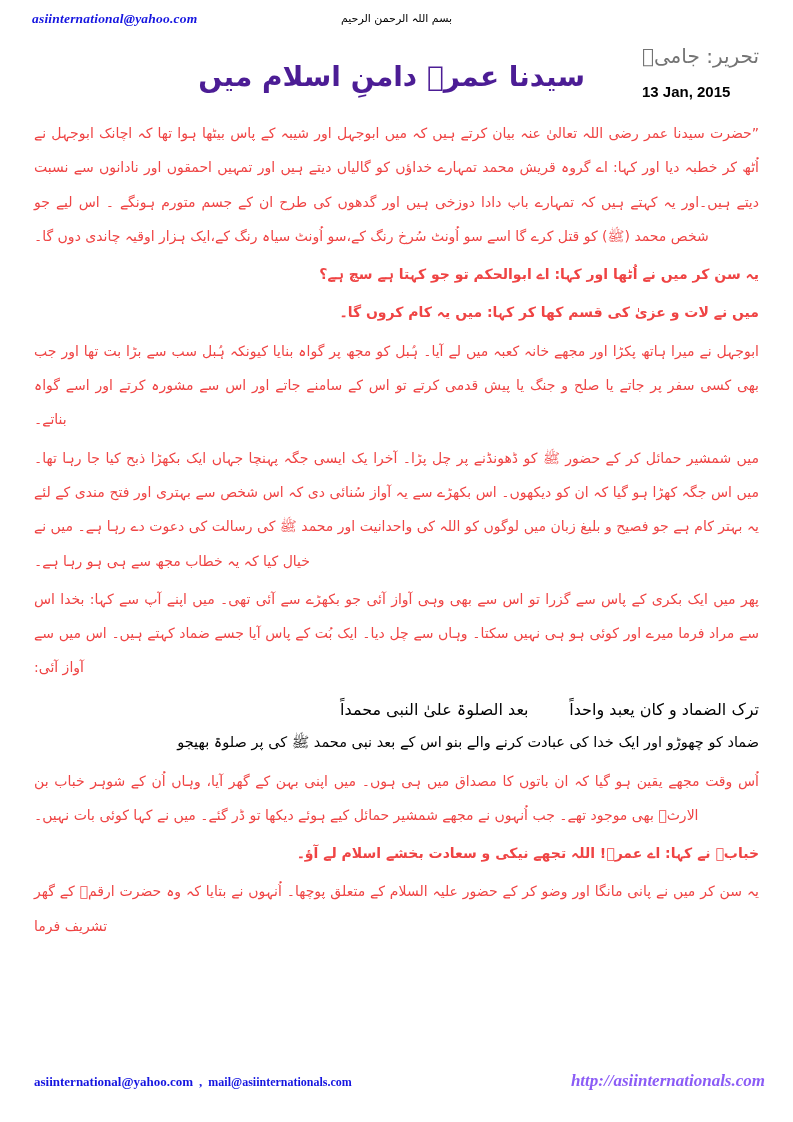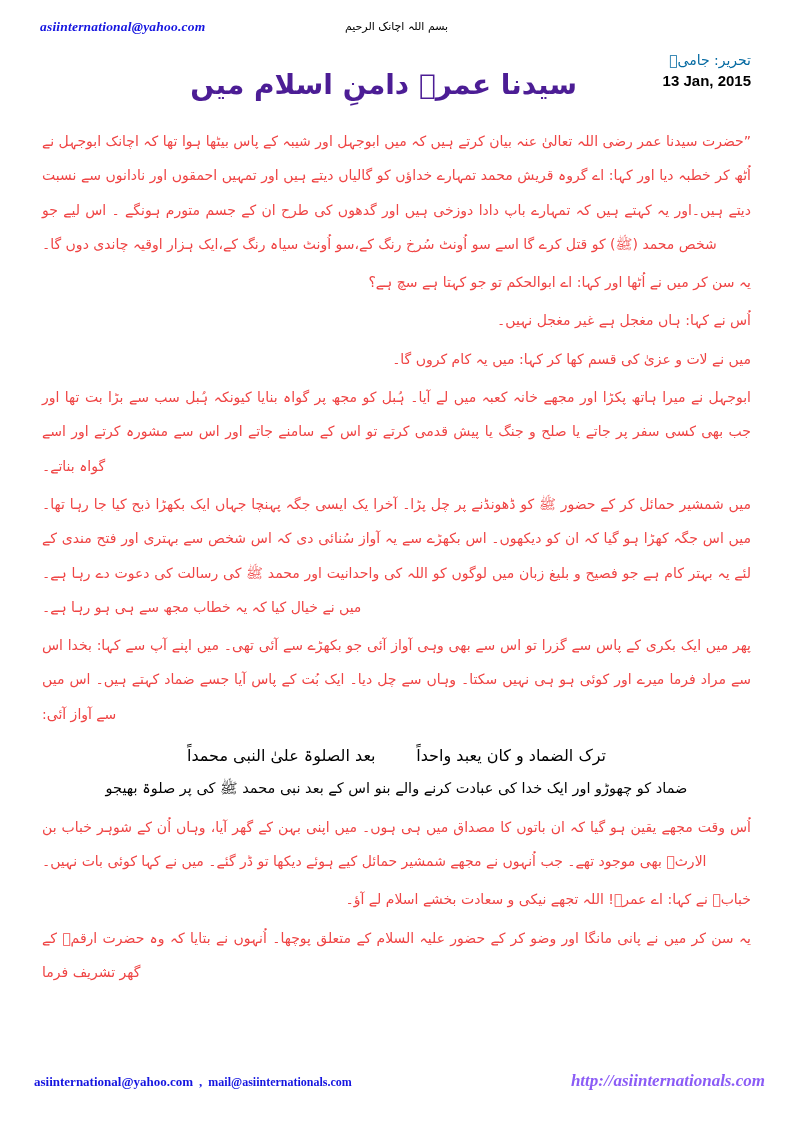--- a/index.html
+++ b/index.html
@@ -15,21 +15,21 @@
     overflow: hidden;
     font-family: "Liberation Serif", "DejaVu Serif", serif;
     color: #000000;
   }
 
   .page {
     position: relative;
     width: 793px;
     height: 1122px;
     box-sizing: border-box;
-    padding: 16px;
+    padding: 8px;
     background: #fff;
   }
 
   
   .header-bar {
     position: relative;
     height: 30px;
     padding: 4px 24px 0 24px;
     box-sizing: border-box;
   }
@@ -67,33 +67,33 @@
   .byline {
     position: absolute;
     right: 26px;
     top: 2px;
     text-align: right;
     direction: rtl;
     line-height: 1.25;
   }
   .byline-author {
     font-family: "DejaVu Sans", "Liberation Sans", sans-serif;
-    font-size: 14px;
-    color: #0369a1;
+    font-size: 20px;
+    color: #737373;
     display: block;
-    margin-bottom: 2px;
+    margin-bottom: 14px;
   }
   .byline-date {
     direction: ltr;
     font-family: "Liberation Sans", "DejaVu Sans", sans-serif;
     font-weight: bold;
     font-size: 15px;
     color: #000;
     display: block;
-    text-align: right;
+    text-align: left;
   }
   .doc-title {
     position: absolute;
     right: 200px;
     top: 18px;
     direction: rtl;
     font-family: "DejaVu Sans", "Liberation Sans", sans-serif;
     font-size: 28px;
     font-weight: 600;
     color: #4c1d95;
@@ -113,27 +113,28 @@
     text-align-last: left;
     font-family: "DejaVu Sans", "Liberation Sans", sans-serif;
     font-size: 14px;
     line-height: 2.45;
     color: #ef4444;
     margin: 0 0 4px 0;
   }
   .para.align-right {
     text-align: center;
     text-align-last: right;
+    font-weight: bold;
   }
 
   
   .quote-block {
     direction: rtl;
     margin: 10px 0 6px 0;
-    text-align: center;
+    text-align: right;
   }
   .quote-arabic {
     font-family: "DejaVu Sans", "Liberation Sans", sans-serif;
     font-size: 16px;
     line-height: 1.9;
     color: #000;
     letter-spacing: 0.5px;
     white-space: pre;
   }
   .quote-urdu {
@@ -186,38 +187,37 @@
     font-size: 12px;
   }
 </style>
 </head>
 <body>
 
 <div class="page">
 
   <div class="header-bar">
     <div class="header-email">asiinternational@yahoo.com</div>
-    <div class="header-bismillah">بسم اللہ اچانک الرحیم</div>
+    <div class="header-bismillah">بسم اللہ الرحمن الرحیم</div>
   </div>
 
   <div class="title-row">
     <div class="byline">
       <span class="byline-author">تحریر: جامیؒ</span>
       <span class="byline-date">13 Jan, 2015</span>
     </div>
     <div class="doc-title">سیدنا عمرؓ دامنِ اسلام میں</div>
   </div>
 
   <div class="body-wrap">
 
     <p class="para">”حضرت سیدنا عمر رضی اللہ تعالیٰ عنہ بیان کرتے ہیں کہ میں ابوجہل اور شیبہ کے پاس بیٹھا ہوا تھا کہ اچانک ابوجہل نے اُٹھ کر خطبہ دیا اور کہا:  اے گروہ قریش  محمد تمہارے خداؤں کو گالیاں دیتے ہیں اور تمہیں احمقوں اور نادانوں سے نسبت دیتے ہیں۔اور یہ کہتے ہیں کہ تمہارے باپ دادا  دوزخی ہیں اور گدھوں کی طرح ان کے جسم متورم ہونگے ۔ اس لیے جو شخص محمد (ﷺ) کو قتل کرے گا اسے سو اُونٹ سُرخ رنگ کے،سو اُونٹ سیاہ رنگ کے،ایک ہزار اوقیہ چاندی دوں گا۔</p>
 
     <p class="para align-right">یہ سن کر میں نے اُٹھا اور کہا:  اے ابوالحکم تو جو کہتا ہے سچ ہے؟</p>
 
-    <p class="para align-right">اُس نے کہا: ہاں مغجل ہے غیر مغجل نہیں۔</p>
 
     <p class="para align-right">میں نے لات و عزیٰ کی قسم کھا کر کہا: میں یہ کام کروں گا۔</p>
 
     <p class="para">ابوجہل نے میرا ہاتھ پکڑا اور مجھے خانہ کعبہ میں لے آیا۔ ہُبل کو مجھ پر گواہ بنایا کیونکہ ہُبل سب سے بڑا بت تھا اور جب بھی کسی سفر پر جاتے یا صلح و جنگ یا پیش قدمی کرتے تو اس کے سامنے جاتے اور اس سے مشورہ کرتے اور اسے گواہ بناتے۔</p>
 
     <p class="para">میں شمشیر حمائل کر کے حضور ﷺ کو ڈھونڈنے پر چل پڑا۔ آخرا یک ایسی جگہ پہنچا جہاں ایک بکھڑا ذبح کیا جا رہا تھا۔ میں اس جگہ کھڑا ہو گیا کہ ان کو دیکھوں۔ اس بکھڑے سے یہ آواز سُنائی دی کہ اس شخص سے بہتری اور فتح مندی کے لئے یہ بہتر کام ہے جو فصیح و بلیغ زبان میں لوگوں کو اللہ کی واحدانیت اور محمد ﷺ کی رسالت کی دعوت دے رہا ہے۔ میں نے خیال کیا کہ یہ خطاب مجھ سے ہی ہو رہا ہے۔</p>
 
     <p class="para">پھر میں ایک بکری کے پاس سے گزرا تو اس سے بھی وہی آواز آئی جو بکھڑے سے آئی تھی۔ میں اپنے آپ سے کہا:  بخدا اس سے مراد فرما میرے اور کوئی ہو ہی نہیں سکتا۔ وہاں سے چل دیا۔ ایک بُت کے پاس آیا جسے ضماد کہتے ہیں۔ اس میں سے آواز آئی:</p>
 
     <div class="quote-block">

